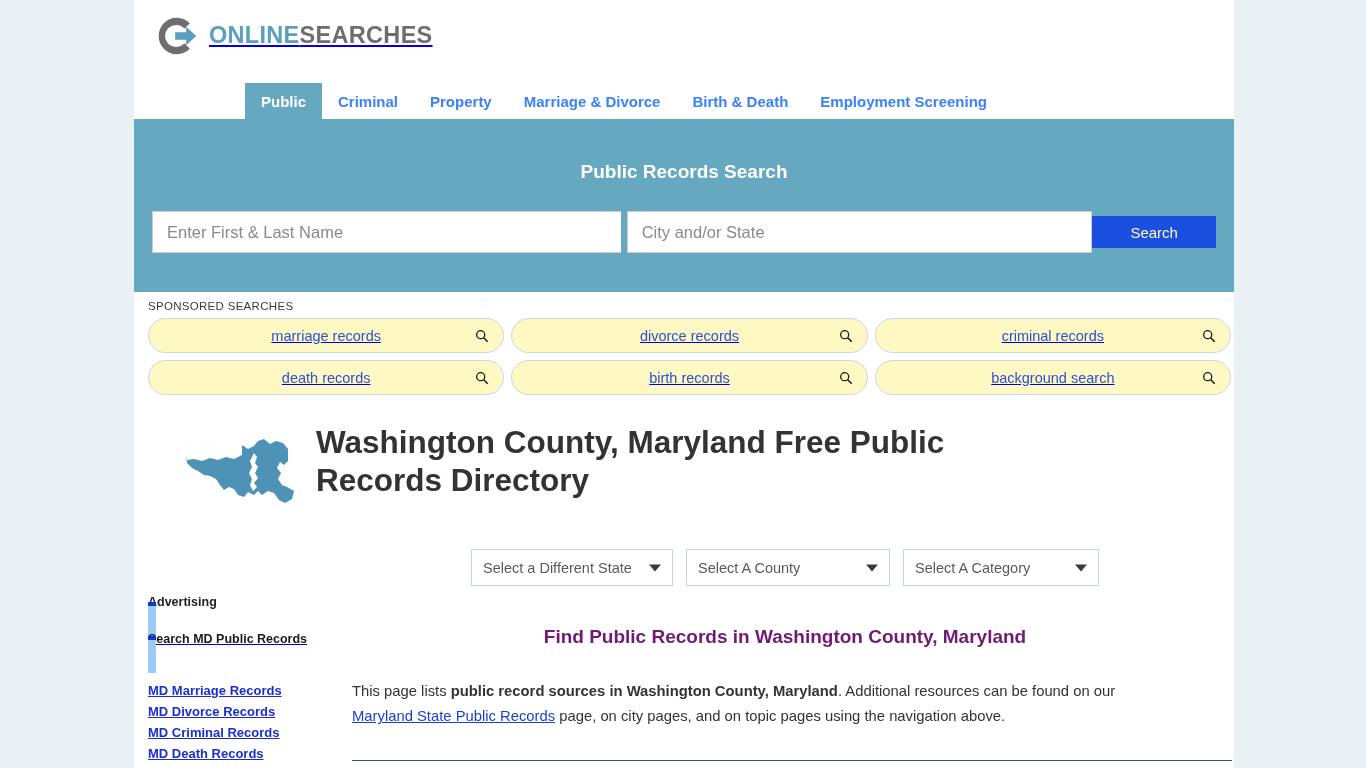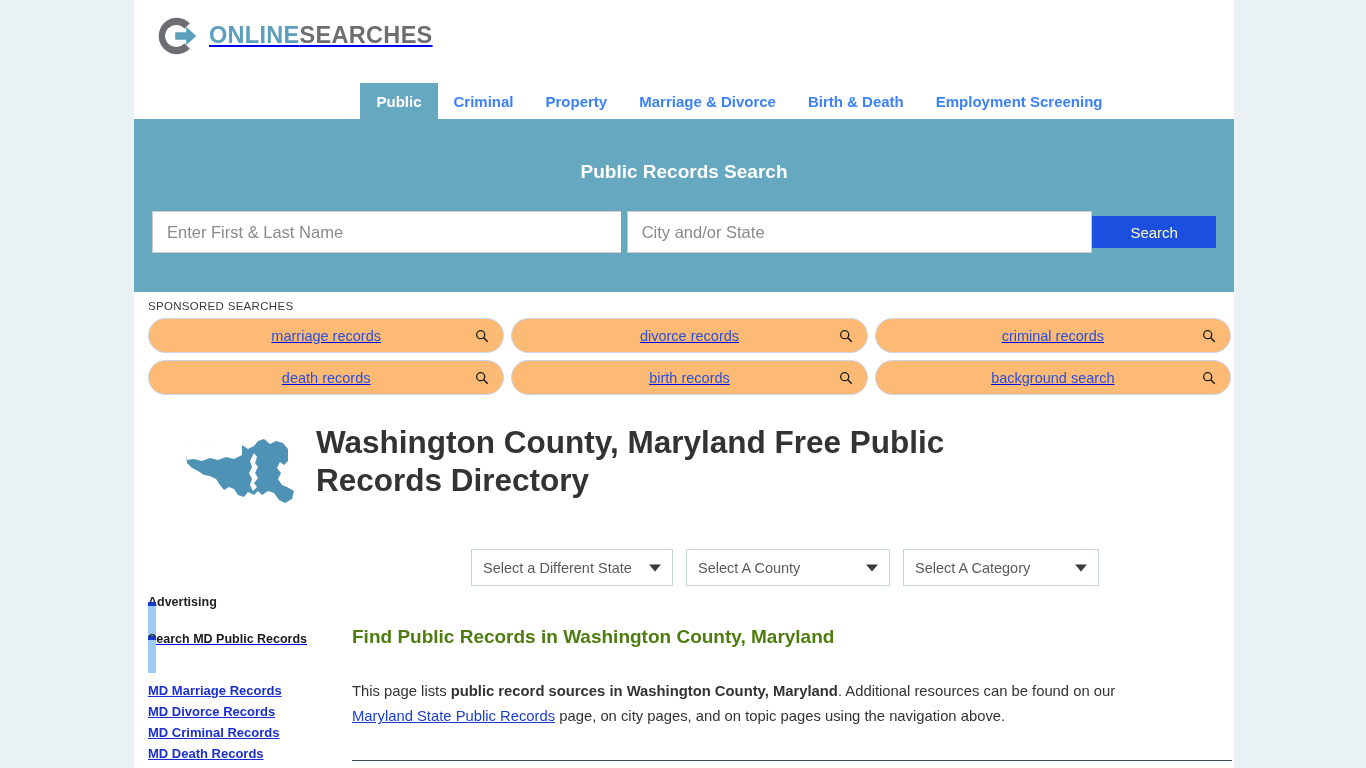--- a/index.html
+++ b/index.html
@@ -31,21 +31,20 @@
   .logo-text { font-size: 23.5px; font-weight: bold; letter-spacing: .3px; line-height: 1; }
   .logo-online { color: #5b9fbd; }
   .logo-searches { color: #6d6e71; }
 
   
   .main-nav {
     height: 45px; background: #fff;
     border-bottom: 9px solid #66a8c0;
     display: flex; align-items: stretch;
     padding-left: 111px;
-    justify-content: center;
   }
   .nav-item {
     display: flex; align-items: center;
     padding: 0 16px;
     font-size: 15px; font-weight: bold;
     color: #3b82f6; text-decoration: none;
     white-space: nowrap; cursor: pointer;
   }
   .nav-item.active { background: #66a8c0; color: #ffffff; }
 
@@ -85,21 +84,21 @@
   
   .sponsored { padding: 8px 2px 6px 14px; background:#fff; }
   .sponsored-label {
     font-size: 11.5px; color: #3a3a3a;
     letter-spacing: .3px; margin-bottom: 6px;
   }
   .pill-grid { display: flex; flex-wrap: wrap; gap: 7px 7px; }
   .pill {
     flex: 0 0 calc(33.333% - 5px);
     height: 35px; border: 1px solid #c9d6ea;
-    border-radius: 18px; background: #fdba74;
+    border-radius: 18px; background: #fef9c3;
     display: flex; align-items: center; justify-content: center;
     position: relative; cursor: pointer;
   }
   .pill-text { font-size: 14.5px; color: #2b4fd8; }
   .pill-icon {
     position: absolute; right: 14px; top: 50%;
     transform: translateY(-50%);
     width: 14px; height: 14px; color: #222;
   }
 
@@ -131,21 +130,21 @@
     position: absolute; right: 11px; top: 50%;
     transform: translateY(-50%);
     width: 0; height: 0;
     border-left: 6px solid transparent;
     border-right: 6px solid transparent;
     border-top: 7px solid #3a3a3a;
   }
 
   .section-head {
     margin: 40px 0 0 204px;
-    font-size: 19px; font-weight: bold; color: #4d7c0f;
+    font-size: 19px; font-weight: bold; color: #701a75; text-align: center;
   }
   .body-copy {
     margin: 31px 0 0 204px;
     width: 828px;
     font-size: 14.8px; line-height: 1.72; color: #333;
   }
   .body-copy b { font-weight: bold; }
   .body-copy a { color: #1a3fd0; text-decoration: underline; }
 
   .rule {

